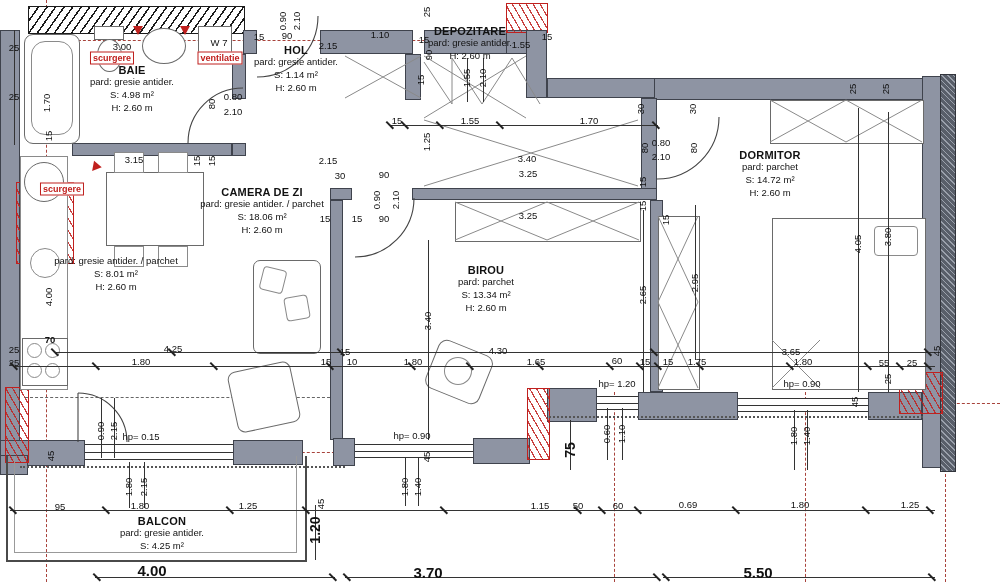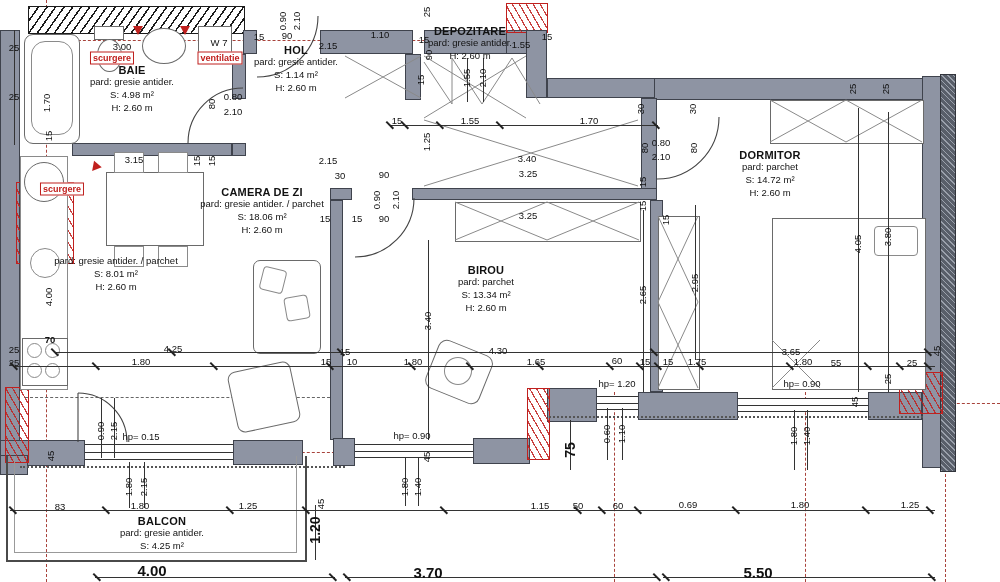--- a/index.html
+++ b/index.html
@@ -297,21 +297,21 @@
       <span class="dim" style="left: 352px; top: 362px;">10</span>
       <span class="dim" style="left: 413px; top: 362px;">1.80</span>
       <span class="dim" style="left: 498px; top: 351px;">4.30</span>
       <span class="dim" style="left: 536px; top: 362px;">1.65</span>
       <span class="dim" style="left: 617px; top: 361px;">60</span>
       <span class="dim" style="left: 645px; top: 362px;">15</span>
       <span class="dim" style="left: 668px; top: 362px;">15</span>
       <span class="dim" style="left: 697px; top: 362px;">1.75</span>
       <span class="dim" style="left: 791px; top: 352px;">3.65</span>
       <span class="dim" style="left: 803px; top: 362px;">1.80</span>
-      <span class="dim" style="left: 836px; top: 363px;">55</span>
+      <span class="dim" style="left: 884px; top: 363px;">55</span>
       <span class="dim" style="left: 912px; top: 363px;">25</span>
       <span class="dim v" style="left: 888px; top: 379px;">25</span>
       <span class="dim v" style="left: 937px; top: 351px;">45</span>
       <span class="dim v" style="left: 855px; top: 402px;">45</span>
       <span class="dim v" style="left: 427px; top: 457px;">45</span>
       <span class="dim v" style="left: 51px; top: 456px;">45</span>
       <span class="dim v" style="left: 321px; top: 504px;">45</span>
       <span class="dim" style="left: 141px; top: 437px;">hp= 0.15</span>
       <span class="dim" style="left: 412px; top: 436px;">hp= 0.90</span>
       <span class="dim" style="left: 617px; top: 384px;">hp= 1.20</span>
@@ -319,21 +319,21 @@
       <span class="dim v" style="left: 101px; top: 431px;">0.90</span>
       <span class="dim v" style="left: 114px; top: 431px;">2.15</span>
       <span class="dim v" style="left: 129px; top: 487px;">1.80</span>
       <span class="dim v" style="left: 144px; top: 487px;">2.15</span>
       <span class="dim v" style="left: 405px; top: 487px;">1.80</span>
       <span class="dim v" style="left: 418px; top: 487px;">1.40</span>
       <span class="dim v" style="left: 607px; top: 434px;">0.60</span>
       <span class="dim v" style="left: 622px; top: 434px;">1.10</span>
       <span class="dim v" style="left: 794px; top: 436px;">1.80</span>
       <span class="dim v" style="left: 807px; top: 436px;">1.40</span>
-      <span class="dim" style="left: 60px; top: 507px;">83</span>
+      <span class="dim" style="left: 60px; top: 507px;">95</span>
       <span class="dim" style="left: 140px; top: 506px;">1.80</span>
       <span class="dim" style="left: 248px; top: 506px;">1.25</span>
       <span class="dim" style="left: 540px; top: 506px;">1.15</span>
       <span class="dim" style="left: 578px; top: 506px;">50</span>
       <span class="dim" style="left: 618px; top: 506px;">60</span>
       <span class="dim" style="left: 688px; top: 505px;">0.69</span>
       <span class="dim" style="left: 800px; top: 505px;">1.80</span>
       <span class="dim" style="left: 910px; top: 505px;">1.25</span>
       <span class="dim v b" style="left: 315px; top: 530px;">1.20</span>
       <span class="dim v b" style="left: 570px; top: 450px;">75</span>

